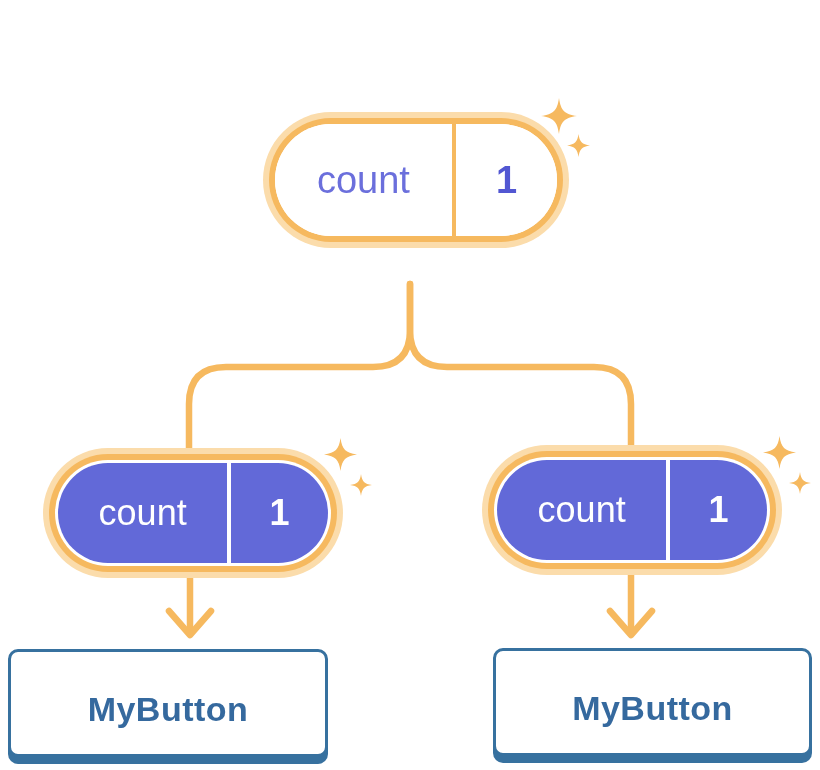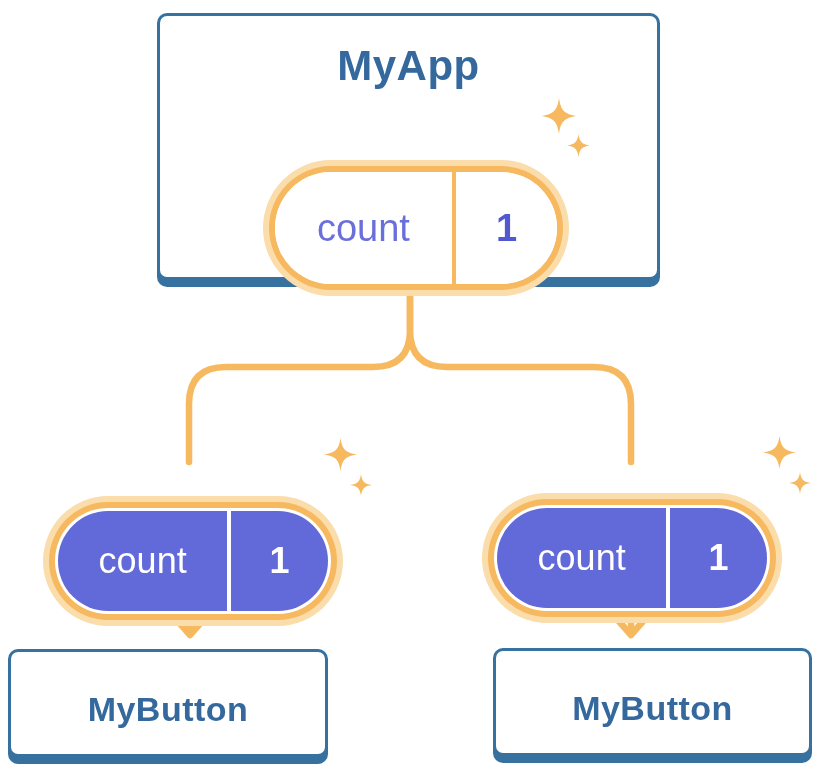--- a/index.html
+++ b/index.html
@@ -34,21 +34,21 @@
   .comp-card.leaf.right{left:493px;top:648px;width:319px;height:108px;}
   .comp-title{
     color:var(--title-blue);font-weight:bold;letter-spacing:.5px;
   }
   .root .comp-title{font-size:42px;margin-top:26px;}
   .leaf .comp-title{font-size:34px;margin-top:12px;}
 
   
   .pill-halo{
     position:absolute;z-index:2;box-sizing:border-box;
-    background:var(--halo-orange);border-radius:999px;padding:6px;margin-top:48px;
+    background:var(--halo-orange);border-radius:999px;padding:6px;
   }
   .pill-ring{
     background:var(--connector-orange);border-radius:999px;padding:6px;
     width:100%;height:100%;box-sizing:border-box;
   }
   .pill-gap{
     background:var(--white);border-radius:999px;
     width:100%;height:100%;box-sizing:border-box;
   }
   .pill-body{
@@ -101,23 +101,20 @@
         <path d="M169 611 L190 635 L211 611"></path>
       </g>
 
       <g>
         <path d="M631 574 V628"></path>
         <path d="M610 611 L631 635 L652 611"></path>
       </g>
     </g>
   </svg>
 
-  <div class="comp-card root">
-    <div class="comp-title">MyApp</div>
-  </div>
 
   <div class="pill-halo state-pill">
     <div class="pill-ring">
       <div class="pill-gap">
         <div class="pill-body">
           <div class="pill-cell name">count</div>
           <div class="pill-divider"></div>
           <div class="pill-cell value">1</div>
         </div>
       </div>

